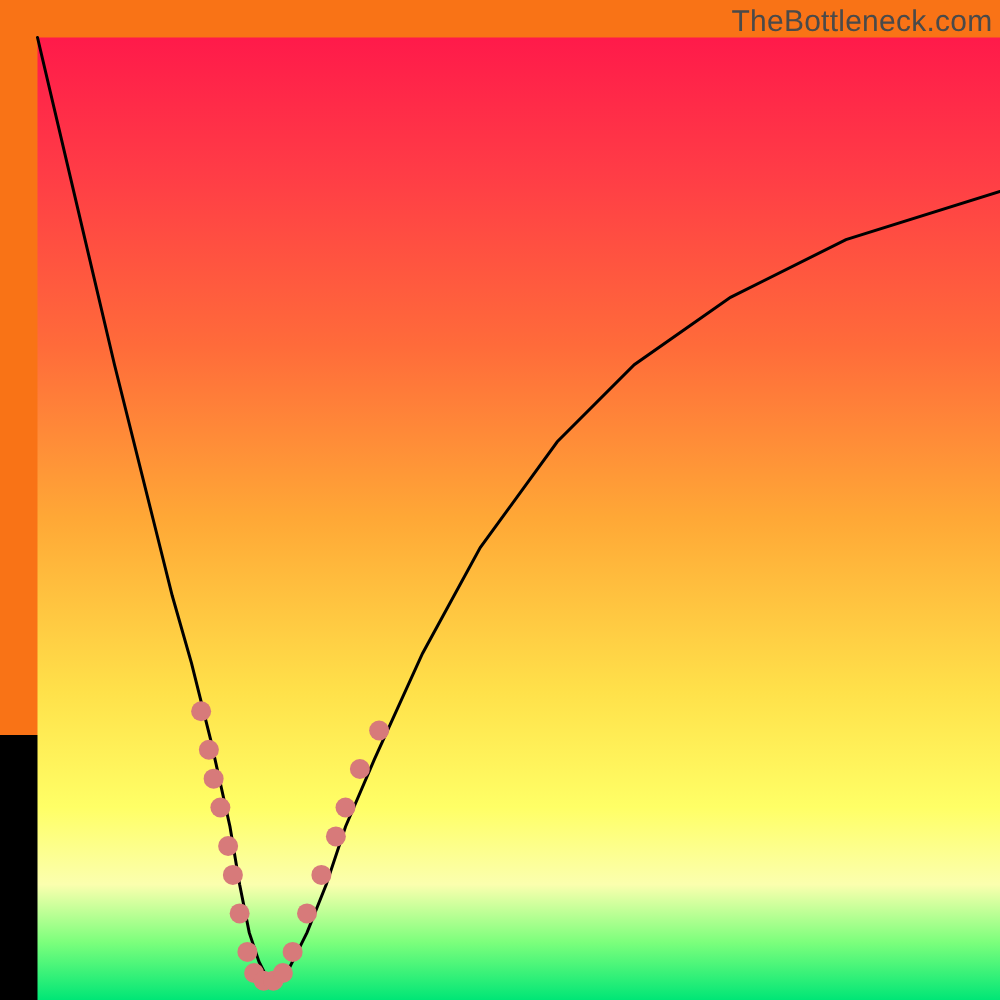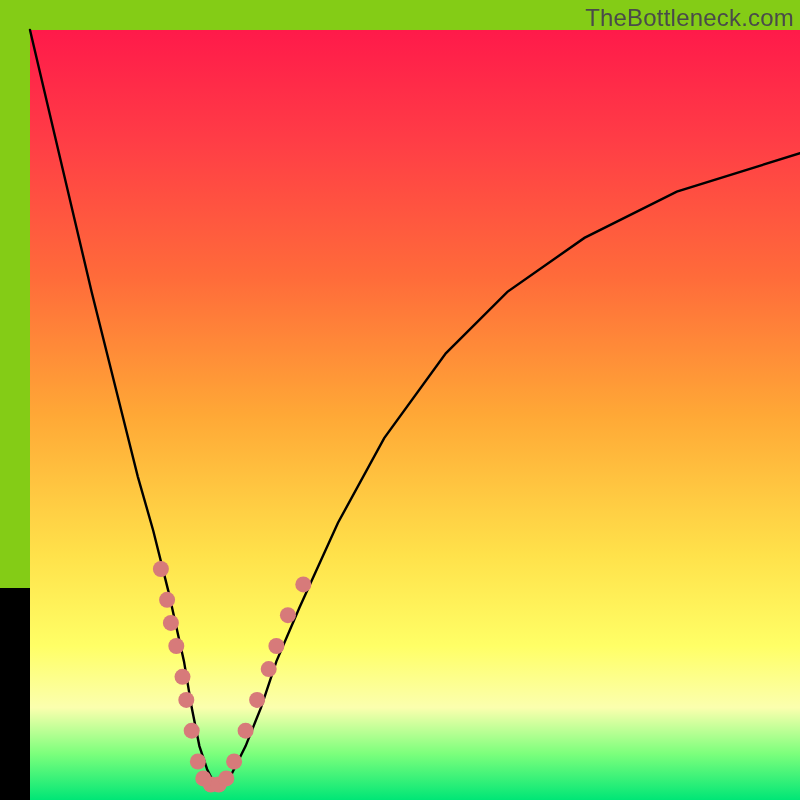--- a/index.html
+++ b/index.html
@@ -8,21 +8,21 @@
     width: 800px;
     height: 800px;
     overflow: hidden;
     background: #000;
     font-family: Arial, Helvetica, sans-serif;
   }
   .frame {
     position: relative;
     width: 800px;
     height: 588px;
-    background: #84cc16;
+    background: #f97316;
   }
   .plot-area {
     position: absolute;
     left: 30px;
     top: 30px;
     width: 770px;
     height: 770px;
     
     background: linear-gradient(
       to bottom,

